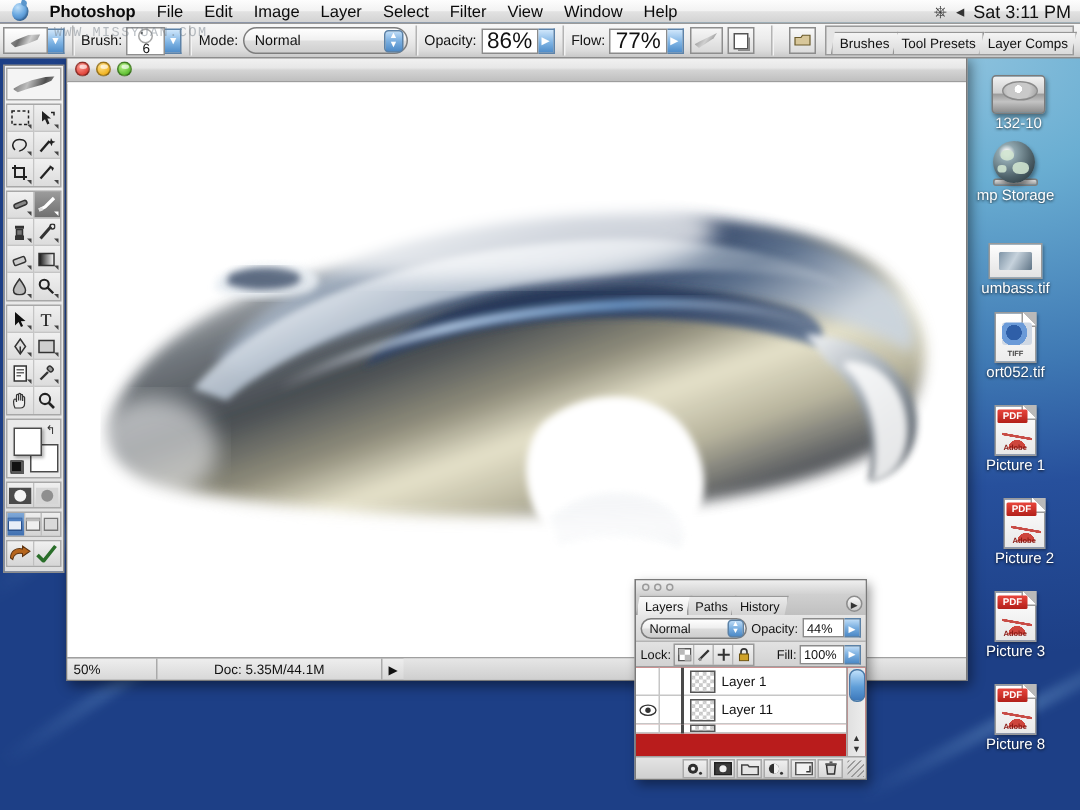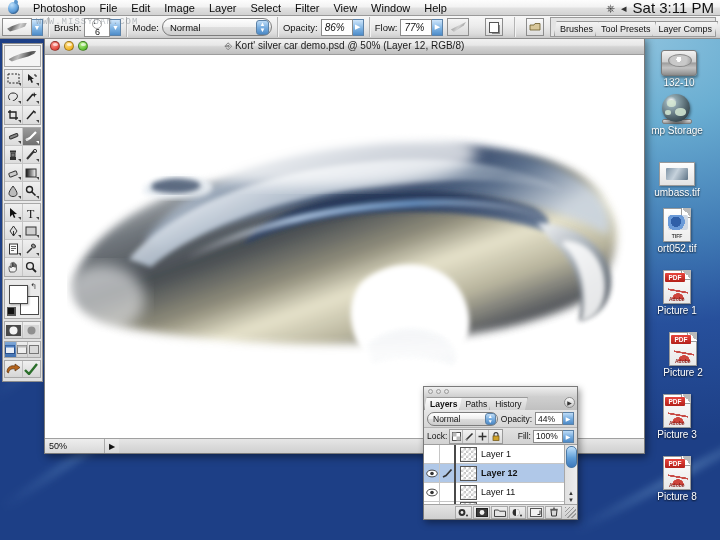--- a/index.html
+++ b/index.html
@@ -37,24 +37,24 @@
     border-radius: 45% 55% 50% 50% / 55% 45% 55% 45%;
     position:relative; box-shadow: inset -1px -1px 1px rgba(0,0,0,.25);
   }
   .apple-glyph:after{
     content:""; position:absolute; right:1px; top:-2px; width:4px;height:4px;
     background:#5a96cc; border-radius:0 60% 0 60%; transform:rotate(20deg);
   }
   #menubar .mi {
     padding:0 7px; line-height:16px; font-size:11px; color:#0a0a0a; white-space:nowrap;
   }
-  #menubar .mi.app { font-weight:normal; }
+  #menubar .mi.app { font-weight:bold; }
   #menubar .right { margin-left:auto; display:flex; align-items:center; gap:6px; padding-right:6px; }
   #menubar .right .ic { font-size:11px; color:#333; line-height:16px; }
-  #menubar .clock { font-size:15px; color:#111; line-height:16px; }
+  #menubar .clock { font-size:12px; color:#111; line-height:16px; }
 
   
   #optionsbar {
     position:absolute; left:0; top:16px; width:720px; height:23px;
     background: linear-gradient(180deg,#f7f7f7 0%,#ececec 45%,#dcdcdc 80%,#c9c9c9 100%);
     border-bottom:1px solid #8d8d8d;
     display:flex; align-items:center; z-index:38;
     padding-left:2px;
   }
   .ob-sep { width:1px; height:20px; background:#b4b4b4; margin:0 5px; box-shadow:1px 0 0 #f3f3f3; }
@@ -86,21 +86,21 @@
     min-width:88px; justify-content:space-between;
   }
   .aqua-select .arrows {
     width:13px;height:15px;margin-left:5px; border-radius:3px;
     background:linear-gradient(180deg,#bedcf7,#79aee0 50%,#4d8ac7);
     border:1px solid #5b81a6; color:#fff; font-size:6px; line-height:6px;
     display:flex;flex-direction:column;align-items:center;justify-content:center;
   }
   .numfield {
     height:17px;border:1px solid #8b8b8b;background:#fff;padding:0 3px;
-    font-size:10px;color:#111;display:flex;align-items:center;min-width:32px;font-style:italic;
+    font-size:15px;color:#111;display:flex;align-items:center;min-width:32px;
   }
   .airbrush {
     width:22px;height:18px;border:1px solid #8e8e8e;background:linear-gradient(180deg,#f6f6f6,#d8d8d8);
     display:flex;align-items:center;justify-content:center;
   }
   .airbrush .g{
     width:15px;height:10px;
     background:linear-gradient(125deg,#7d7d7d,#d0d0d0 50%,#666);
     clip-path: polygon(0% 75%,25% 55%,100% 0%,85% 35%,20% 100%);
   }
@@ -216,21 +216,21 @@
   }
   #lp-bar{ height:9px; background:linear-gradient(180deg,#efefef,#d2d2d2); display:flex;align-items:center; padding-left:4px; gap:3px;}
   #lp-bar .pd{ width:5px;height:5px;border-radius:50%;border:1px solid #9a9a9a;background:#e3e3e3;}
   #lp-tabs{ height:14px; display:flex; align-items:flex-end; background:linear-gradient(180deg,#d0d0d0,#c0c0c0); position:relative;}
   .ltab{
     font-size:8.5px;color:#111;height:13px;line-height:13px;padding:0 5px;
     background:linear-gradient(180deg,#eaeaea,#d2d2d2);
     border:1px solid #9a9a9a;border-bottom:none;
     clip-path: polygon(7% 0,100% 0,93% 100%,0 100%); margin-right:-4px;
   }
-  .ltab.active{ background:linear-gradient(180deg,#fbfbfb,#e8e8e8); font-weight:bold; }
+  .ltab.active{ background:linear-gradient(180deg,#fbfbfb,#e8e8e8); font-weight:normal; }
   #lp-tabs .rbtn{ position:absolute; right:2px; top:1px; width:11px;height:11px;border-radius:50%;
     background:linear-gradient(180deg,#fafafa,#c8c8c8); border:1px solid #8d8d8d;
     display:flex;align-items:center;justify-content:center;font-size:6px;color:#333;}
   #lp-row1{ height:18px; display:flex; align-items:center; padding:0 3px; gap:3px;
     background:linear-gradient(180deg,#e6e6e6,#d6d6d6); border-bottom:1px solid #b4b4b4;}
   #lp-row2{ height:17px; display:flex; align-items:center; padding:0 3px; gap:2px;
     background:linear-gradient(180deg,#e2e2e2,#d2d2d2); border-bottom:1px solid #9e9e9e;}
   .mini-select{
     flex:1; height:14px; border:1px solid #7d7d7d;border-radius:7px;
     background:linear-gradient(180deg,#fff,#eee 48%,#dcdcdc 52%,#cdcdcd);
@@ -424,23 +424,20 @@
   </div>
   <div class="cap">Picture 8</div>
 </div>
 
 <div id="docwin">
   <div id="titlebar">
     <div class="dots">
       <div class="dot r"></div>
       <div class="dot y"></div>
       <div class="dot g"></div>
-    </div>
-    <div class="tt">
-      <span class="prox">⎆</span><span>Kort' silver car demo.psd @ 50% (Layer 12, RGB/8)</span>
     </div>
   </div>
 
   <div id="canvasarea">
     <svg id="car" viewBox="0 0 560 260" preserveAspectRatio="none">
       <defs>
         <linearGradient id="bodyTop" x1="0" y1="0" x2="1" y2="0.35">
           <stop offset="0%" stop-color="#ffffff"></stop>
           <stop offset="14%" stop-color="#e9eef3"></stop>
           <stop offset="30%" stop-color="#93a2b5"></stop>
@@ -530,20 +527,21 @@
                C470,214 370,230 260,230 C160,230 70,216 40,196 Z" fill="#ffffff" filter="url(#soft3)" opacity=".85"></path>
 
       <ellipse cx="36" cy="168" rx="42" ry="34" fill="#ffffff" filter="url(#soft3)" opacity=".55"></ellipse>
 
       <ellipse cx="250" cy="22" rx="160" ry="34" fill="#ffffff" filter="url(#soft3)" opacity=".75"></ellipse>
     </svg>
   </div>
 
   <div id="statusbar">
     <div class="zoom">50%</div>
+    <div class="docinfo">Doc: 5.35M/44.1M</div>
     <div class="arr">▶</div>
     <div class="fill"></div>
   </div>
 </div>
 
 <div id="toolbox">
   <div id="tb-header">
       <div class="feather"></div>
     </div>
 
@@ -943,35 +941,20 @@
 
   <div id="lp-list">
     <div id="lp-rows">
       <div class="lrow">
         <div class="eye"></div>
         <div class="pen"></div>
         <div class="thumb"></div>
         <div class="lname">Layer 1</div>
       </div>
 
-      <div class="lrow sel">
-        <div class="eye">
-          <svg width="12" height="9">
-              <ellipse cx="6" cy="4.5" rx="5.3" ry="3.4" fill="#fff" stroke="#333" stroke-width=".9"></ellipse>
-              <circle cx="6" cy="4.5" r="1.8" fill="#333"></circle>
-            </svg>
-        </div>
-        <div class="pen">
-          <svg width="11" height="10">
-              <path d="M1 9 L4 7.5 L9.5 1.5" stroke="#333" stroke-width="1.7" fill="none"></path>
-            </svg>
-        </div>
-        <div class="thumb"></div>
-        <div class="lname">Layer 12</div>
-      </div>
 
       <div class="lrow">
         <div class="eye">
           <svg width="12" height="9">
               <ellipse cx="6" cy="4.5" rx="5.3" ry="3.4" fill="#fff" stroke="#333" stroke-width=".9"></ellipse>
               <circle cx="6" cy="4.5" r="1.8" fill="#333"></circle>
             </svg>
         </div>
         <div class="pen"></div>
         <div class="thumb"></div>

